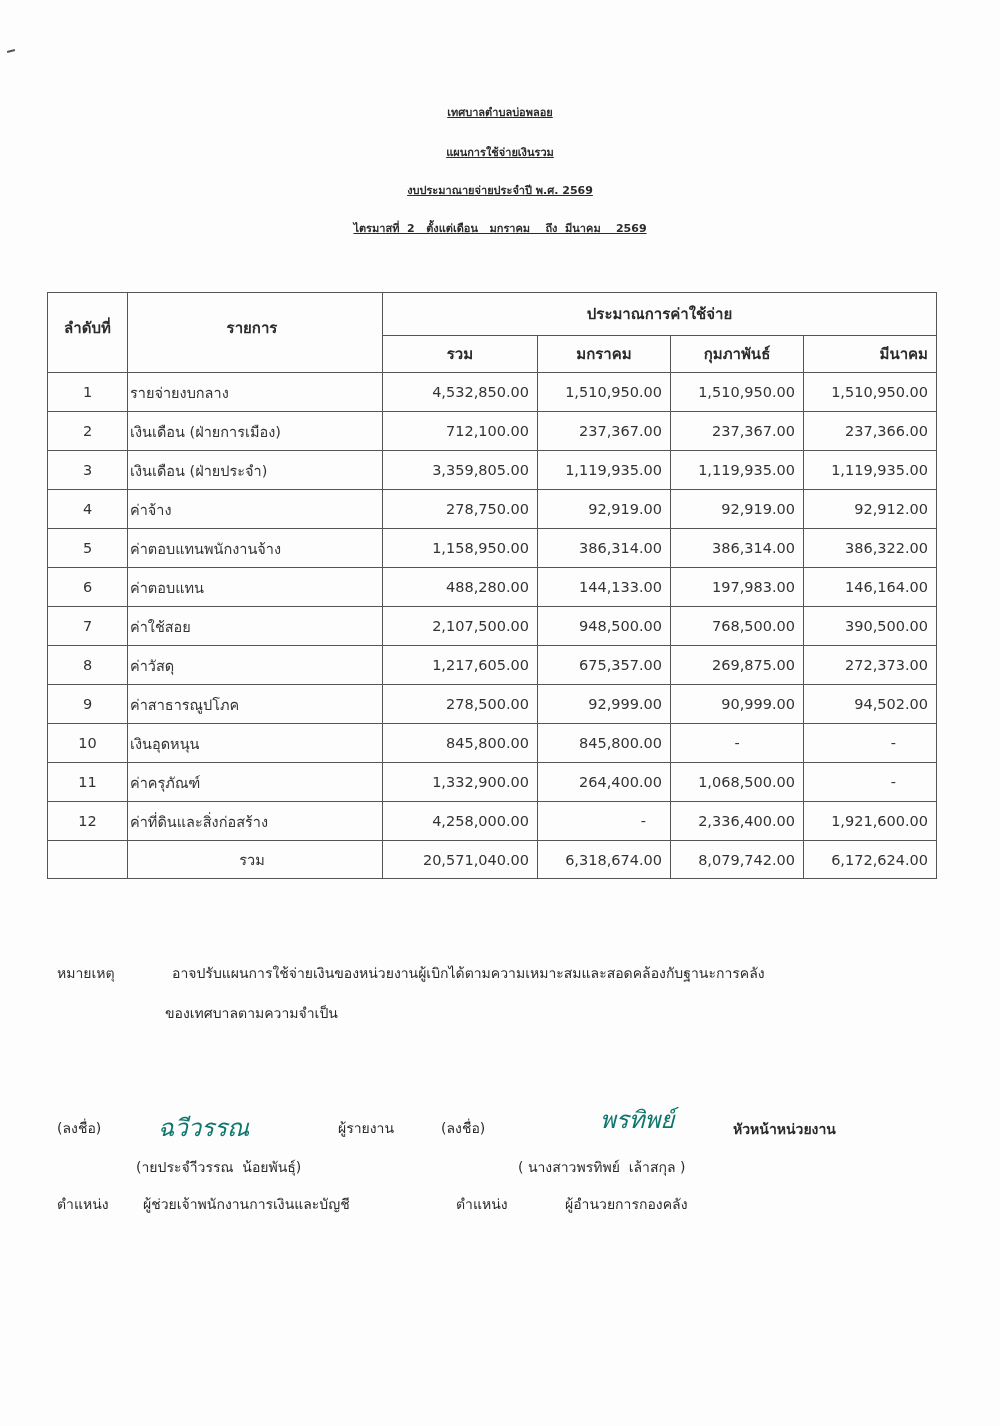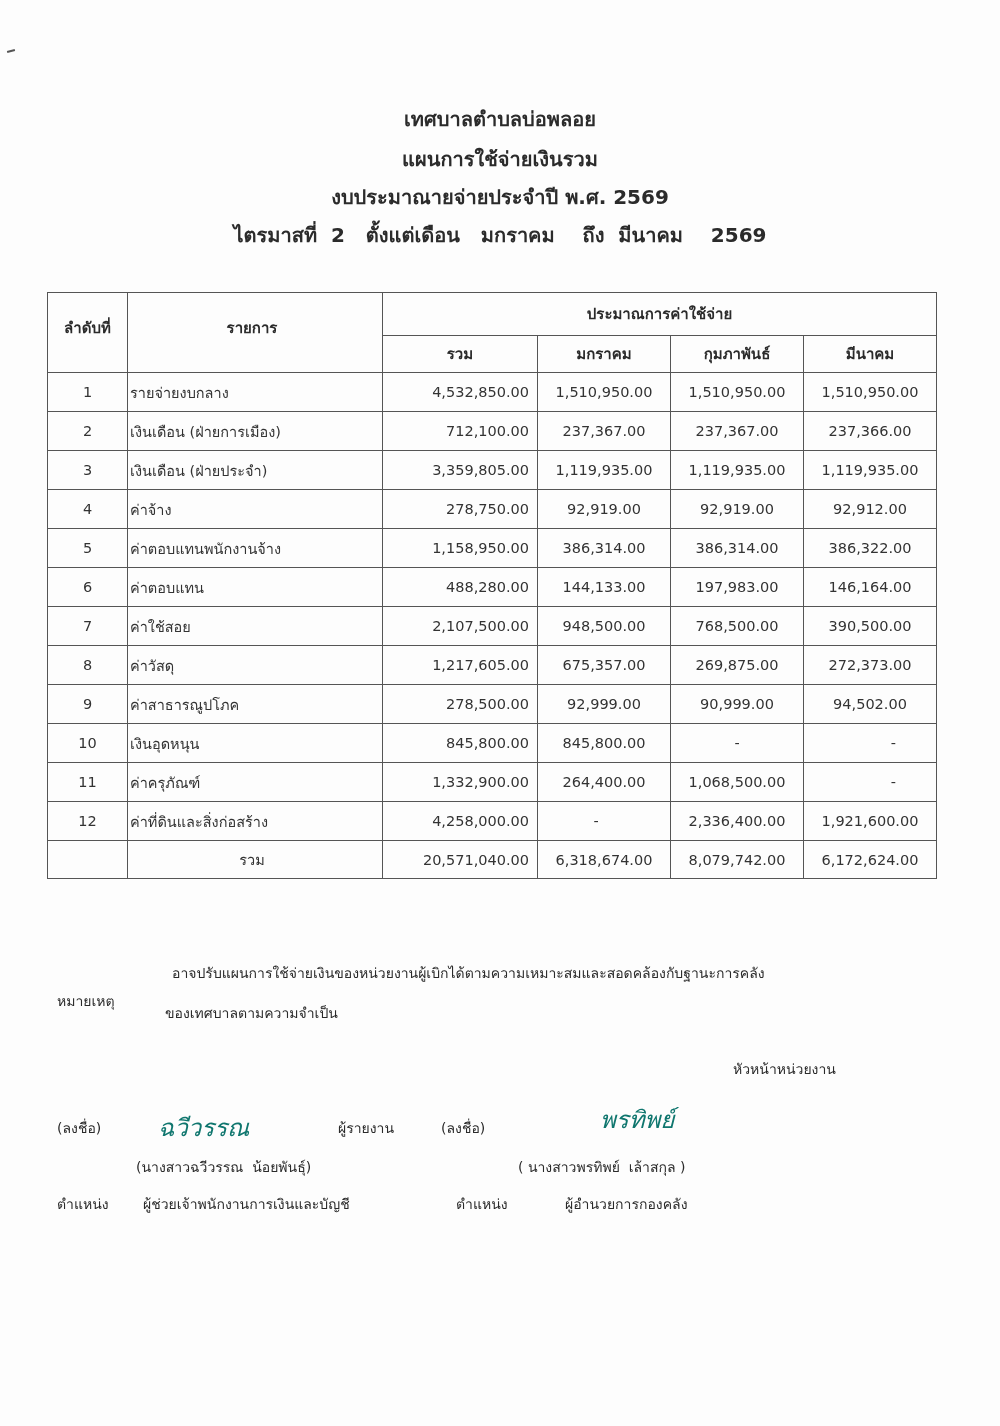--- a/index.html
+++ b/index.html
@@ -1,37 +1,37 @@
 <!DOCTYPE html>
 <html><head>
 <meta charset="utf-8">
 <style>
   html, body { margin: 0; padding: 0; }
   body {
     width: 1000px; height: 1426px; background: #fdfdfd; position: relative;
     font-family: "DejaVu Sans", "Liberation Sans", sans-serif; color: #2a2a2a; overflow: hidden;
   }
-  .title-line { position: absolute; left: 0; width: 1000px; text-align: center; font-size: 20px; font-weight: bold; color: #2b2b2b; }
+  .title-line { position: absolute; left: 0; width: 1000px; text-align: center; font-size: 11px; font-weight: bold; color: #2b2b2b; text-decoration: underline; }
   .corner-mark { position: absolute; left: 7px; top: 50px; width: 8px; height: 2px; background: #555; transform: rotate(-15deg); }
   table.budget {
     position: absolute; left: 47px; top: 292px; border-collapse: collapse;
     font-size: 14.5px; color: #333;
   }
   table.budget td, table.budget th {
     border: 1.6px solid #555; padding: 0 8px; height: 36px; box-sizing: border-box;
   }
   table.budget th { font-weight: bold; text-align: center; font-size: 15px; color: #2b2b2b; }
   .c-no { width: 80px; text-align: center; }
   .c-item { width: 255px; text-align: left; padding-left: 2px !important; }
   .c-total { width: 155px; text-align: right; }
-  .c-m { width: 133px; text-align: center; }
+  .c-m { width: 133px; text-align: right; }
   .c-m.dash { text-align: right; padding-right: 40px !important; }
   .c-m.dash-mid { text-align: center; }
   tr.sum-row td.c-item { text-align: center; }
-  .note-label { position: absolute; left: 57px; top: 962px; font-size: 14px; margin-top: 28px; }
+  .note-label { position: absolute; left: 57px; top: 962px; font-size: 14px; }
   .note-line1 { position: absolute; left: 172px; top: 962px; font-size: 14px; }
   .note-line2 { position: absolute; left: 165px; top: 1002px; font-size: 14px; }
   .sig { position: absolute; font-size: 14px; white-space: nowrap; }
   .signature-scribble { position: absolute; font-family: "DejaVu Serif", serif; font-style: italic; color: #0f766e; font-size: 24px; }
 </style>
 </head>
 <body>
 
 <div class="corner-mark"></div>
 
@@ -44,21 +44,21 @@
   <thead>
     <tr style="height:43px;">
       <th class="c-no" rowspan="2" style="vertical-align:middle;padding-bottom:10px;">ลำดับที่</th>
       <th class="c-item" rowspan="2" style="text-align:center;vertical-align:middle;padding-bottom:10px;">รายการ</th>
       <th colspan="4" style="height:43px;">ประมาณการค่าใช้จ่าย</th>
     </tr>
     <tr style="height:37px;">
       <th class="c-total" style="text-align:center;">รวม</th>
       <th class="c-m" style="text-align:center;">มกราคม</th>
       <th class="c-m" style="text-align:center;margin-left:40px;">กุมภาพันธ์</th>
-      <th class="c-m" style="text-align:center;">มีนาคม</th>
+      <th class="c-m" style="text-align:right;">มีนาคม</th>
     </tr>
   </thead>
   <tbody>
     <tr style="height:39px;">
       <td class="c-no">1</td>
       <td class="c-item">รายจ่ายงบกลาง</td>
       <td class="c-total">4,532,850.00</td>
       <td class="c-m">1,510,950.00</td>
       <td class="c-m">1,510,950.00</td>
       <td class="c-m">1,510,950.00</td>
@@ -162,22 +162,22 @@
   </tbody>
 </table>
 
 <div class="note-label">หมายเหตุ</div>
 <div class="note-line1">อาจปรับแผนการใช้จ่ายเงินของหน่วยงานผู้เบิกได้ตามความเหมาะสมและสอดคล้องกับฐานะการคลัง</div>
 <div class="note-line2">ของเทศบาลตามความจำเป็น</div>
 
 <div class="sig" style="left:57px; top:1117px;">(ลงชื่อ)</div>
 <div class="signature-scribble" style="left:158px; top:1108px;">ฉวีวรรณ</div>
 <div class="sig" style="left:338px; top:1117px;">ผู้รายงาน</div>
-<div class="sig" style="left:136px; top:1156px; white-space:pre;">(นางสาวฉวีวรรณ  น้อยพันธุ์)</div>
+<div class="sig" style="left:136px; top:1156px; white-space:pre;">(ายประจำีวรรณ  น้อยพันธุ์)</div>
 <div class="sig" style="left:57px; top:1193px;">ตำแหน่ง</div>
 <div class="sig" style="left:143px; top:1193px;">ผู้ช่วยเจ้าพนักงานการเงินและบัญชี</div>
 
 <div class="sig" style="left:441px; top:1117px;">(ลงชื่อ)</div>
 <div class="signature-scribble" style="left:600px; top:1100px;">พรทิพย์</div>
-<div class="sig" style="left:733px; top:1058px;">หัวหน้าหน่วยงาน</div>
+<div class="sig" style="left:733px; top:1118px;font-weight:bold;">หัวหน้าหน่วยงาน</div>
 <div class="sig" style="left:518px; top:1156px; white-space:pre;">( นางสาวพรทิพย์  เล้าสกุล )</div>
 <div class="sig" style="left:456px; top:1193px;">ตำแหน่ง</div>
 <div class="sig" style="left:565px; top:1193px;">ผู้อำนวยการกองคลัง</div>
 
 </body></html>

